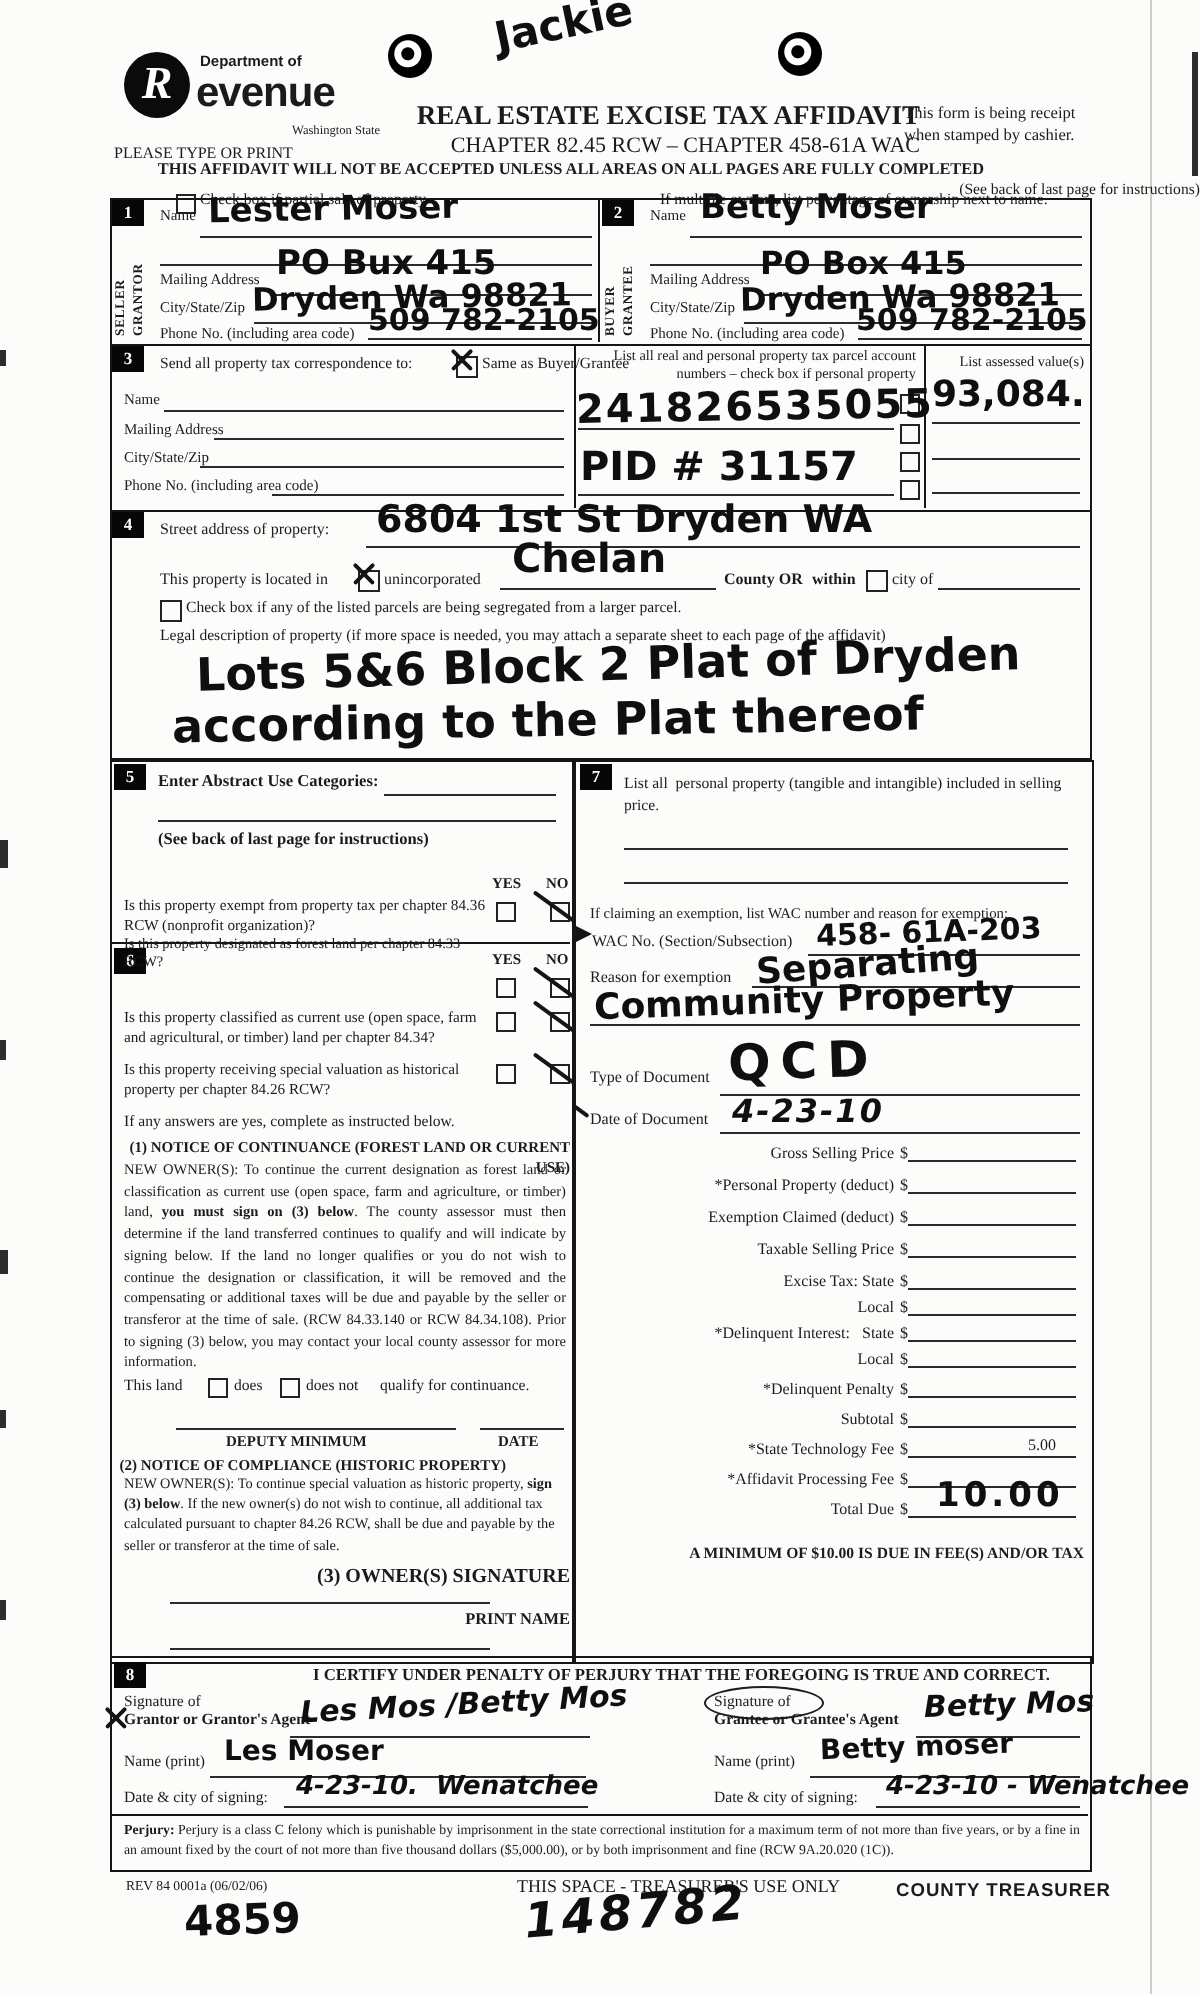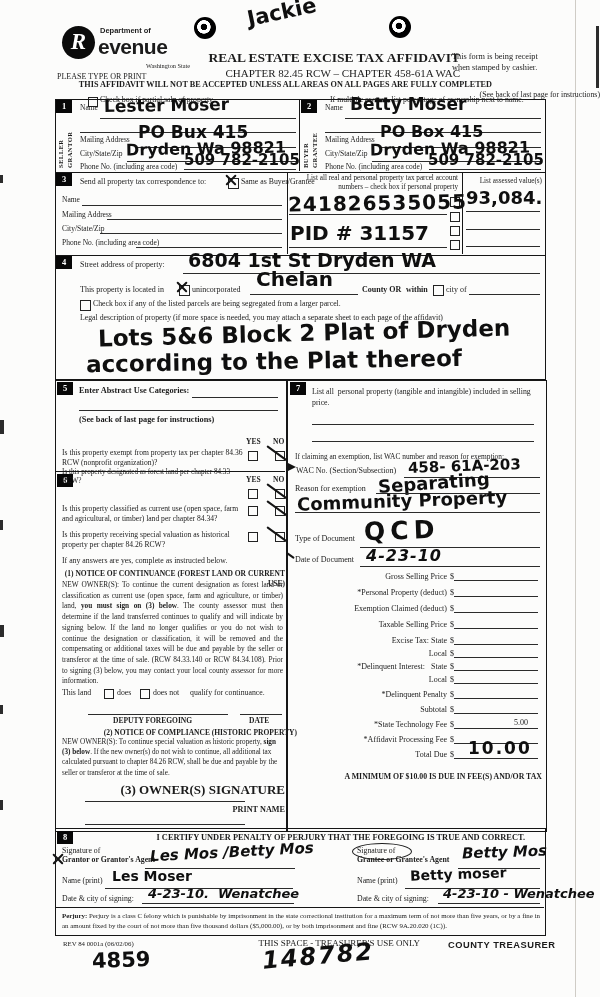--- a/index.html
+++ b/index.html
@@ -216,26 +216,26 @@
   <div class="w j" style="left:62px;top:580px;width:221px;font-size:7.3px;line-height:10.7px"><span>NEW OWNER(S): To continue the current designation as forest land or classification as current use (open space, farm and agriculture, or timber) land, </span><span class="b">you must sign on (3) below</span><span>. The county assessor must then determine if the land transferred continues to qualify and will indicate by signing below. If the land no longer qualifies or you do not wish to continue the designation or classification, it will be removed and the compensating or additional taxes will be due and payable by the seller or transferor at the time of sale. (RCW 84.33.140 or RCW 84.34.108). Prior to signing (3) below, you may contact your local county assessor for more information.</span></div>
 
   <div class="t" style="left:62px;top:689px;font-size:7.8px">This land</div>
   <span class="cb" style="left:104px;top:689px"></span>
   <div class="t" style="left:117px;top:689px;font-size:7.8px">does</div>
   <span class="cb" style="left:140px;top:689px"></span>
   <div class="t" style="left:153px;top:689px;font-size:7.8px">does not</div>
   <div class="t" style="left:190px;top:689px;font-size:7.8px">qualify for continuance.</div>
   <div class="ln" style="left:88px;top:714px;width:140px"></div>
   <div class="ln" style="left:240px;top:714px;width:42px"></div>
-  <div class="t b" style="left:113px;top:717px;font-size:7.5px">DEPUTY FOREGOING</div>
+  <div class="t b" style="left:113px;top:717px;font-size:7.5px">DEPUTY MINIMUM</div>
   <div class="t b" style="left:249px;top:717px;font-size:7.5px">DATE</div>
 
-  <div class="w c b" style="left:57px;top:728px;width:240px;font-size:7.5px">(2) NOTICE OF COMPLIANCE (HISTORIC PROPERTY)</div>
+  <div class="w c b" style="left:57px;top:728px;width:196px;font-size:7.5px">(2) NOTICE OF COMPLIANCE (HISTORIC PROPERTY)</div>
   <div class="w" style="left:62px;top:737px;width:221px;font-size:7.2px;line-height:10.2px"><span>NEW OWNER(S): To continue special valuation as historic property, </span><span class="b">sign (3) below</span><span>. If the new owner(s) do not wish to continue, all additional tax calculated pursuant to chapter 84.26 RCW, shall be due and payable by the seller or transferor at the time of sale.</span></div>
-  <div class="w c b" style="left:57px;top:782px;width:228px;font-size:13px">(3) OWNER(S) SIGNATURE</div>
+  <div class="w c b" style="left:57px;top:782px;width:228px;font-size:10px">(3) OWNER(S) SIGNATURE</div>
   <div class="ln" style="left:85px;top:801px;width:160px"></div>
   <div class="w c b" style="left:57px;top:805px;width:228px;font-size:8.2px">PRINT NAME</div>
   <div class="ln" style="left:85px;top:824px;width:160px"></div>
 
   <div class="bx" style="left:287px;top:380px;width:258px;height:450px"></div>
   <div class="nb" style="left:290px;top:382px">7</div>
   <div class="w" style="left:312px;top:386px;width:226px;font-size:7.8px;line-height:11px">List all &nbsp;personal property (tangible and intangible) included in selling price.</div>
   <div class="ln" style="left:312px;top:424px;width:222px"></div>
   <div class="ln" style="left:312px;top:441px;width:222px"></div>
   <div class="t" style="left:295px;top:453px;font-size:7.4px">If claiming an exemption, list WAC number and reason for exemption:</div>

